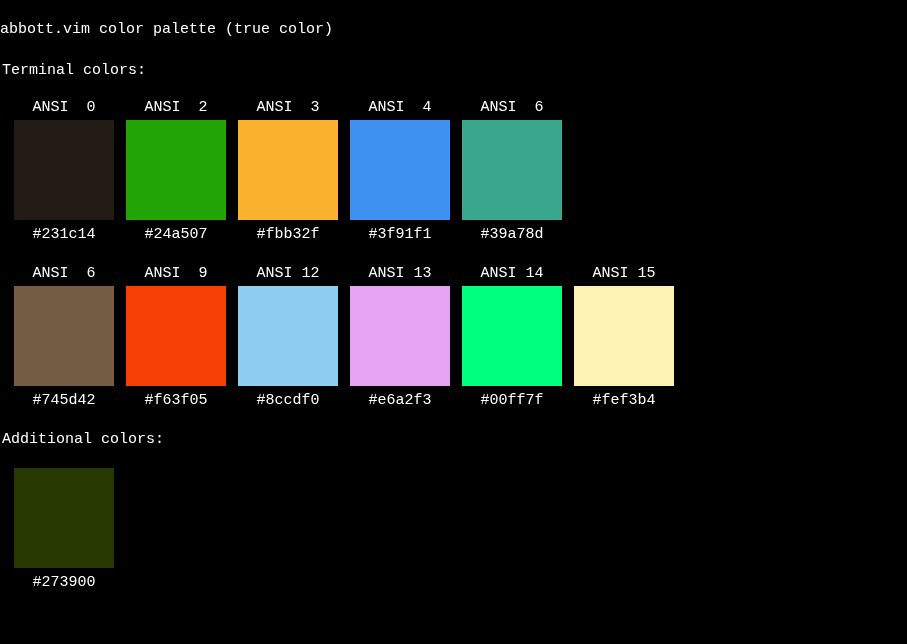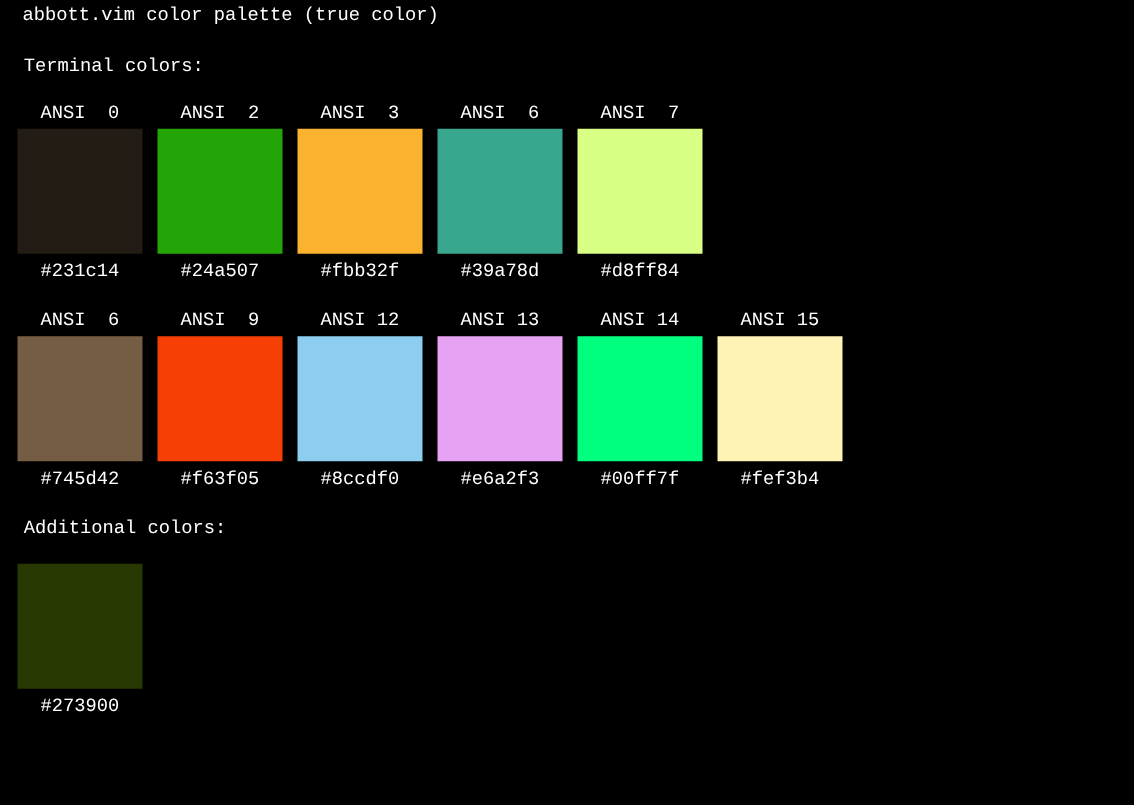--- a/index.html
+++ b/index.html
@@ -12,25 +12,26 @@
       color: #ffffff;
       font-family: "Courier New", Courier, monospace;
       font-size: 15px;
       padding: 4px 0 0 0;
       width: 907px;
       height: 644px;
       overflow: hidden;
     }
     .title {
       margin-bottom: 24px;
-      padding-left: 18px;
+      padding-left: 0;
+      margin-top: 17px;
     }
     .section-label {
       margin-bottom: 20px;
-      padding-left: 19px;
+      padding-left: 2px;
     }
     .row {
       display: flex;
       flex-direction: row;
       padding-left: 14px;
       margin-bottom: 22px;
     }
     .swatch-cell {
       display: flex;
       flex-direction: column;
@@ -67,28 +68,28 @@
     <div class="swatch-label-top">ANSI  2</div>
     <div class="swatch-box" style="background-color: rgb(36, 165, 7);"></div>
     <div class="swatch-hex">#24a507</div>
   </div>
   <div class="swatch-cell">
     <div class="swatch-label-top">ANSI  3</div>
     <div class="swatch-box" style="background-color: rgb(251, 179, 47);"></div>
     <div class="swatch-hex">#fbb32f</div>
   </div>
   <div class="swatch-cell">
+    <div class="swatch-label-top">ANSI  4</div>
+    <div class="swatch-box" style="background-color: rgb(63, 145, 241);"></div>
+    <div class="swatch-hex">#3f91f1</div>
+  </div>
+  <div class="swatch-cell">
     <div class="swatch-label-top">ANSI  6</div>
     <div class="swatch-box" style="background-color: rgb(57, 167, 141);"></div>
     <div class="swatch-hex">#39a78d</div>
-  </div>
-  <div class="swatch-cell">
-    <div class="swatch-label-top">ANSI  7</div>
-    <div class="swatch-box" style="background-color: rgb(216, 255, 132);"></div>
-    <div class="swatch-hex">#d8ff84</div>
   </div>
 </div>
 
 <div class="row">
   <div class="swatch-cell">
     <div class="swatch-label-top">ANSI  6</div>
     <div class="swatch-box" style="background-color: rgb(116, 93, 66);"></div>
     <div class="swatch-hex">#745d42</div>
   </div>
   <div class="swatch-cell">

